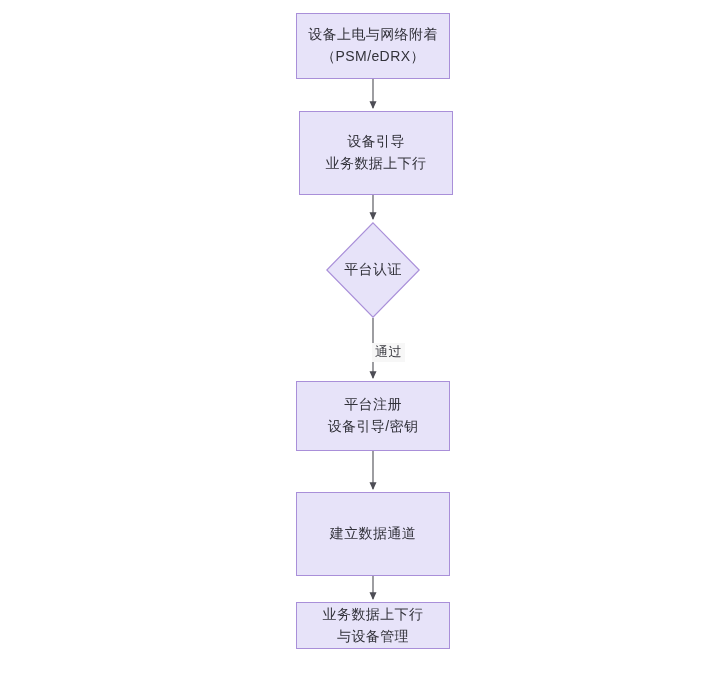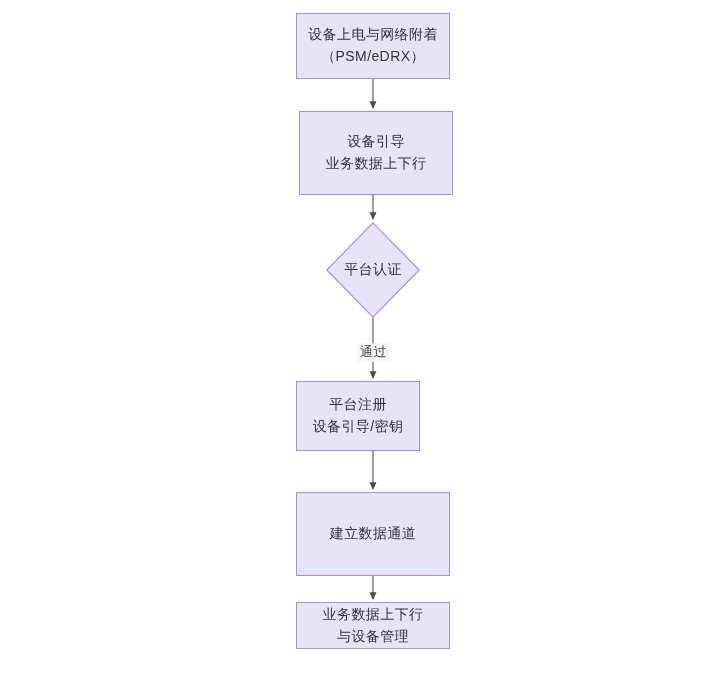--- a/index.html
+++ b/index.html
@@ -118,25 +118,25 @@
     <span class="diamond-shape">
       <svg viewBox="0 0 94 96" preserveAspectRatio="none">
         <polygon points="47,0.8 93.2,48 47,95.2 0.8,48" fill="#e7e3f9" stroke="#a98fd9" stroke-width="1.2"></polygon>
       </svg>
     </span>
     <span class="labels">
       <span class="line">平台认证</span>
     </span>
   </div>
 
-  <div class="edge-label" style="left:357px; top:343px;">
+  <div class="edge-label" style="left:372px; top:343px;">
     <span>通过</span>
   </div>
 
-  <div class="node process" style="left:296px; top:381px; width:124px; height:70px;">
+  <div class="node process" style="left:296px; top:381px; width:154px; height:70px;">
     <span class="line">平台注册</span>
     <span class="line">设备引导/密钥</span>
   </div>
 
   <div class="node process" style="left:296px; top:492px; width:154px; height:84px;">
     <span class="line">建立数据通道</span>
   </div>
 
   <div class="node process" style="left:296px; top:602px; width:154px; height:47px;">
     <span class="line">业务数据上下行</span>

